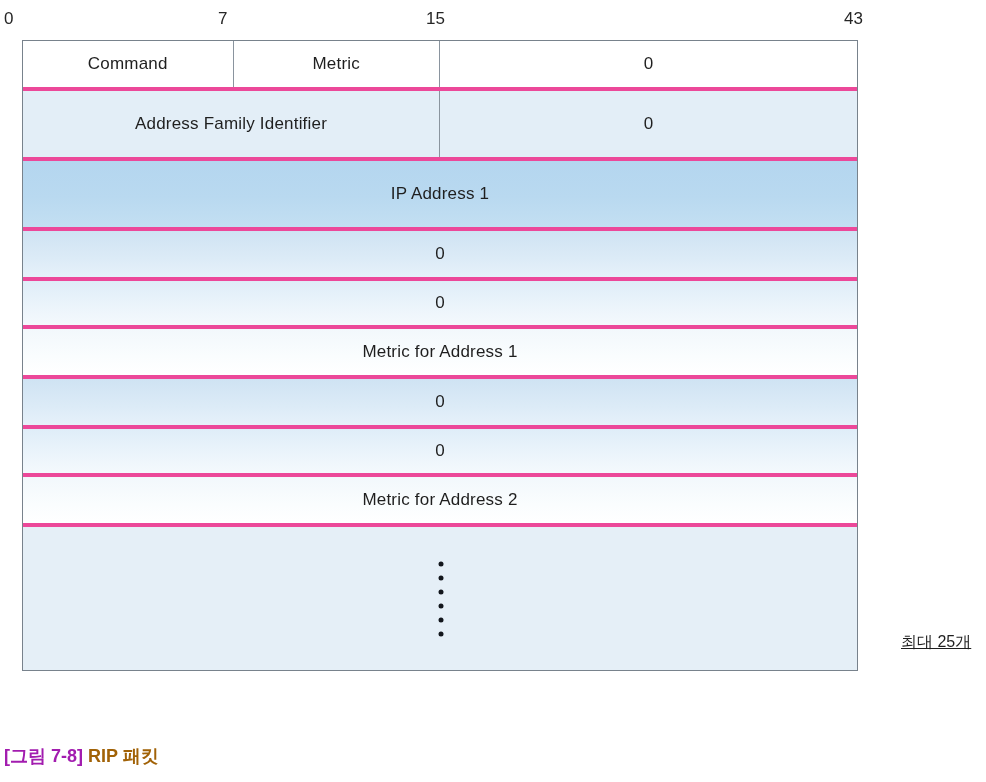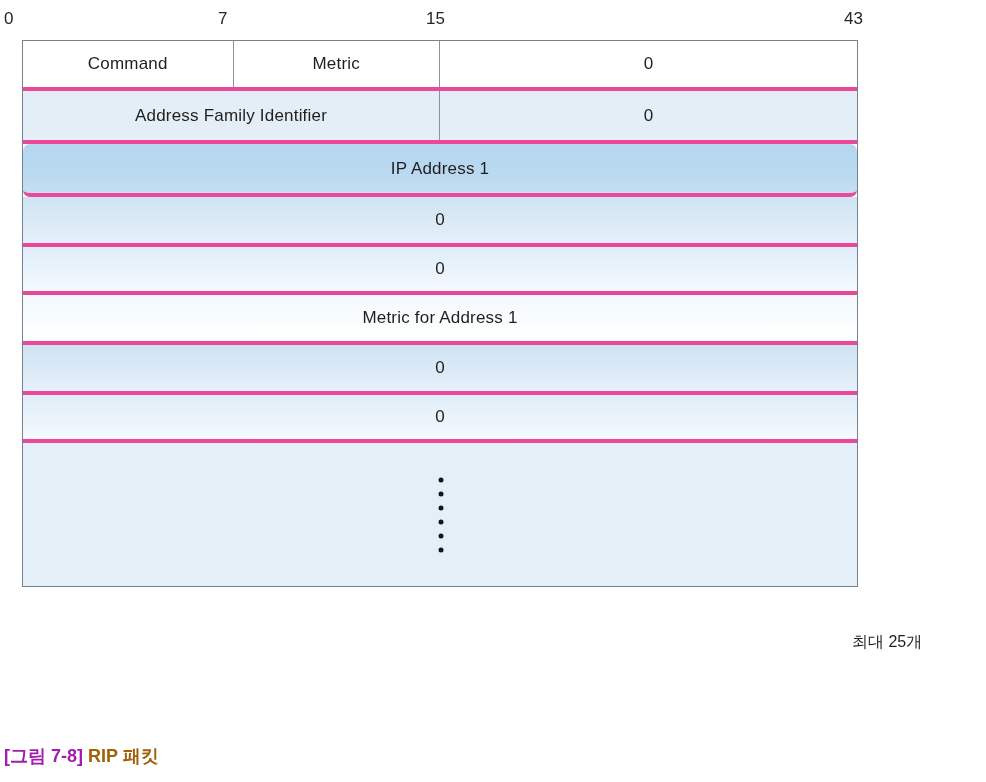--- a/index.html
+++ b/index.html
@@ -73,28 +73,28 @@
   
   .w-0-7   { width: 211px; }
   .w-7-15  { width: 207px; }
   .w-15-31 { width: 418px; }
   .w-0-15  { width: 418px; }
   .w-full  { width: 100%; }
 
   
   .fill-white     { background: #ffffff; }
   .fill-pale      { background: #e3eef7; }
-  .fill-ip        { background: linear-gradient(to bottom, #b4d6ef 0%, #b9d9f0 55%, #c3dff2 100%); border-radius: 7px; }
+  .fill-ip        { background: linear-gradient(to bottom, #b4d6ef 0%, #b9d9f0 55%, #c3dff2 100%); }
   .fill-zero-a    { background: linear-gradient(to bottom, #cfe3f3 0%, #dcebf7 60%, #e6f1fa 100%); }
   .fill-zero-b    { background: linear-gradient(to bottom, #dfedf8 0%, #ebf4fb 55%, #f4f9fd 100%); }
   .fill-metric    { background: linear-gradient(to bottom, #f2f8fc 0%, #fafdfe 60%, #ffffff 100%); }
   .fill-ellipsis  { background: #e5eff7; }
 
   .row-h50  { height: 50px; }
-  .row-h53  { height: 53px; }
+  .row-h53  { height: 70px; }
   .row-h48  { height: 48px; }
   .row-h143 { height: 143px; }
 
   
   #ellipsis-row { position: relative; }
   #vertical-ellipsis {
     position: absolute;
     left: 418px;
     top: 50%;
     transform: translate(-50%, -50%);
@@ -106,25 +106,26 @@
   #vertical-ellipsis .dot {
     width: 5px;
     height: 5px;
     border-radius: 50%;
     background: #12161c;
   }
 
   
   #side-note {
     position: absolute;
-    left: 852px;
+    left: 901px;
     top: 632px;
     font-size: 16px;
     color: #1f1f1f;
     white-space: nowrap;
+    text-decoration: underline;
   }
 
   
   #figure-caption {
     position: absolute;
     left: 4px;
     top: 744px;
     font-size: 18px;
     font-weight: bold;
     white-space: nowrap;
@@ -173,20 +174,23 @@
 
 
   <div class="pkt-row row-h50 fill-zero-a">
     <div class="cell w-full">0</div>
   </div>
 
   <div class="pkt-row row-h48 fill-zero-b">
     <div class="cell w-full">0</div>
   </div>
 
+  <div class="pkt-row row-h50 fill-metric">
+    <div class="cell w-full">Metric for Address 2</div>
+  </div>
 
   <div class="pkt-row row-h143 fill-ellipsis" id="ellipsis-row">
     <div id="vertical-ellipsis">
       <span class="dot"></span>
       <span class="dot"></span>
       <span class="dot"></span>
       <span class="dot"></span>
       <span class="dot"></span>
       <span class="dot"></span>
     </div>

